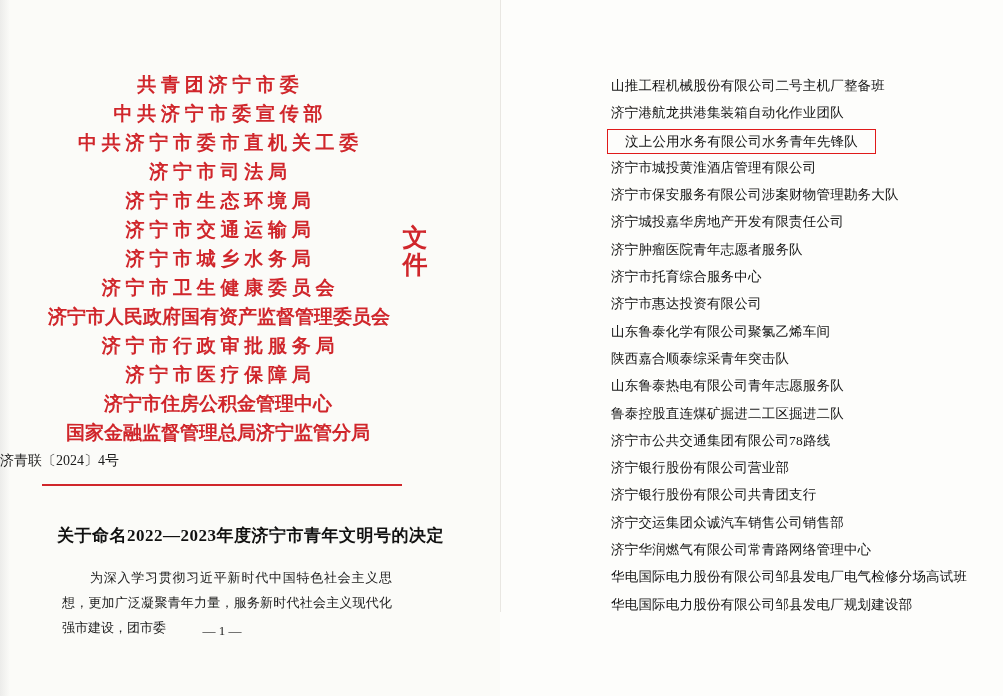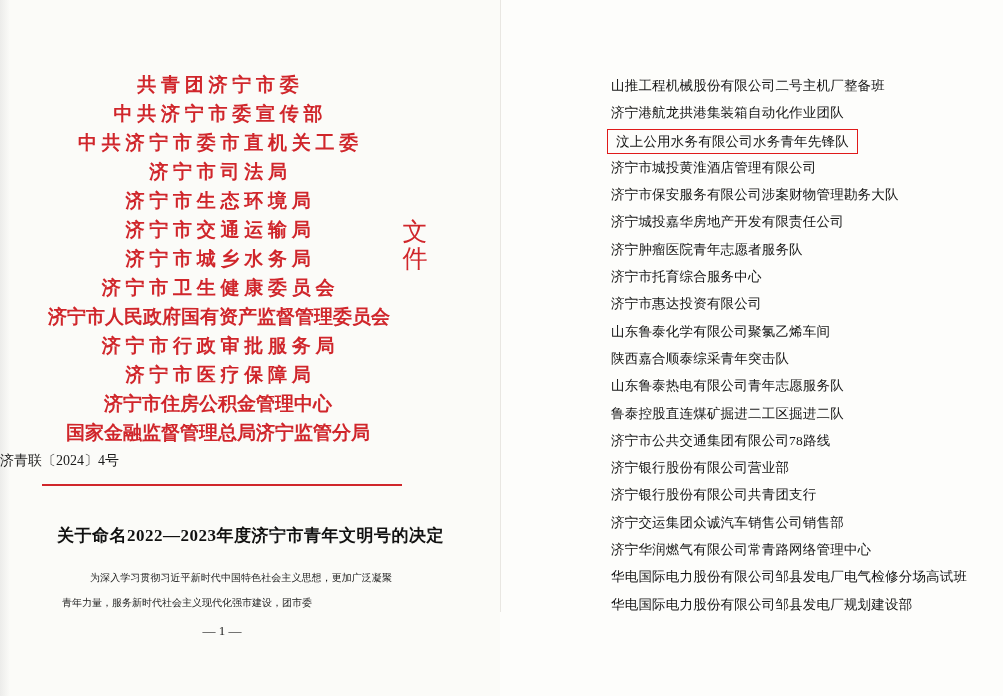--- a/index.html
+++ b/index.html
@@ -50,23 +50,23 @@
     font-weight: bold;
     font-size: 19px;
     line-height: 29px;
     white-space: nowrap;
     text-align: center;
     letter-spacing: 0px;
   }
   .wenjian {
     position: absolute;
     left: 400px;
-    top: 218px;
+    top: 224px;
     color: #d0262b;
-    font-weight: normal;
+    font-weight: bold;
     font-size: 25px;
     line-height: 27px;
     width: 30px;
     text-align: center;
   }
   .doc-number {
     position: absolute;
     top: 452px;
     left: 0;
     width: 440px;
@@ -91,21 +91,21 @@
     font-size: 17px;
     font-weight: bold;
     color: #111;
     letter-spacing: 0.5px;
   }
   .body-para {
     position: absolute;
     top: 565px;
     left: 62px;
     width: 330px;
-    font-size: 10px;
+    font-size: 13px;
     line-height: 25px;
     color: #1a1a1a;
     text-align: justify;
     text-indent: 28px;
   }
   .page-num-left {
     position: absolute;
     top: 623px;
     left: 0;
     width: 444px;
@@ -123,21 +123,21 @@
   .list-item {
     font-size: 13.5px;
     line-height: 27.3px;
     color: #151515;
     white-space: nowrap;
     letter-spacing: 0.2px;
   }
   .list-item.highlight {
     border: 1.6px solid #e01a1a;
     display: inline-block;
-    padding: 0px 8px;
+    padding: 0px 17px;
     margin-left: -4px;
     line-height: 23px;
     position: relative;
     top: 1px;
   }
   .page-num-right {
     position: absolute;
     top: 628px;
     left: 60px;
     width: 300px;

